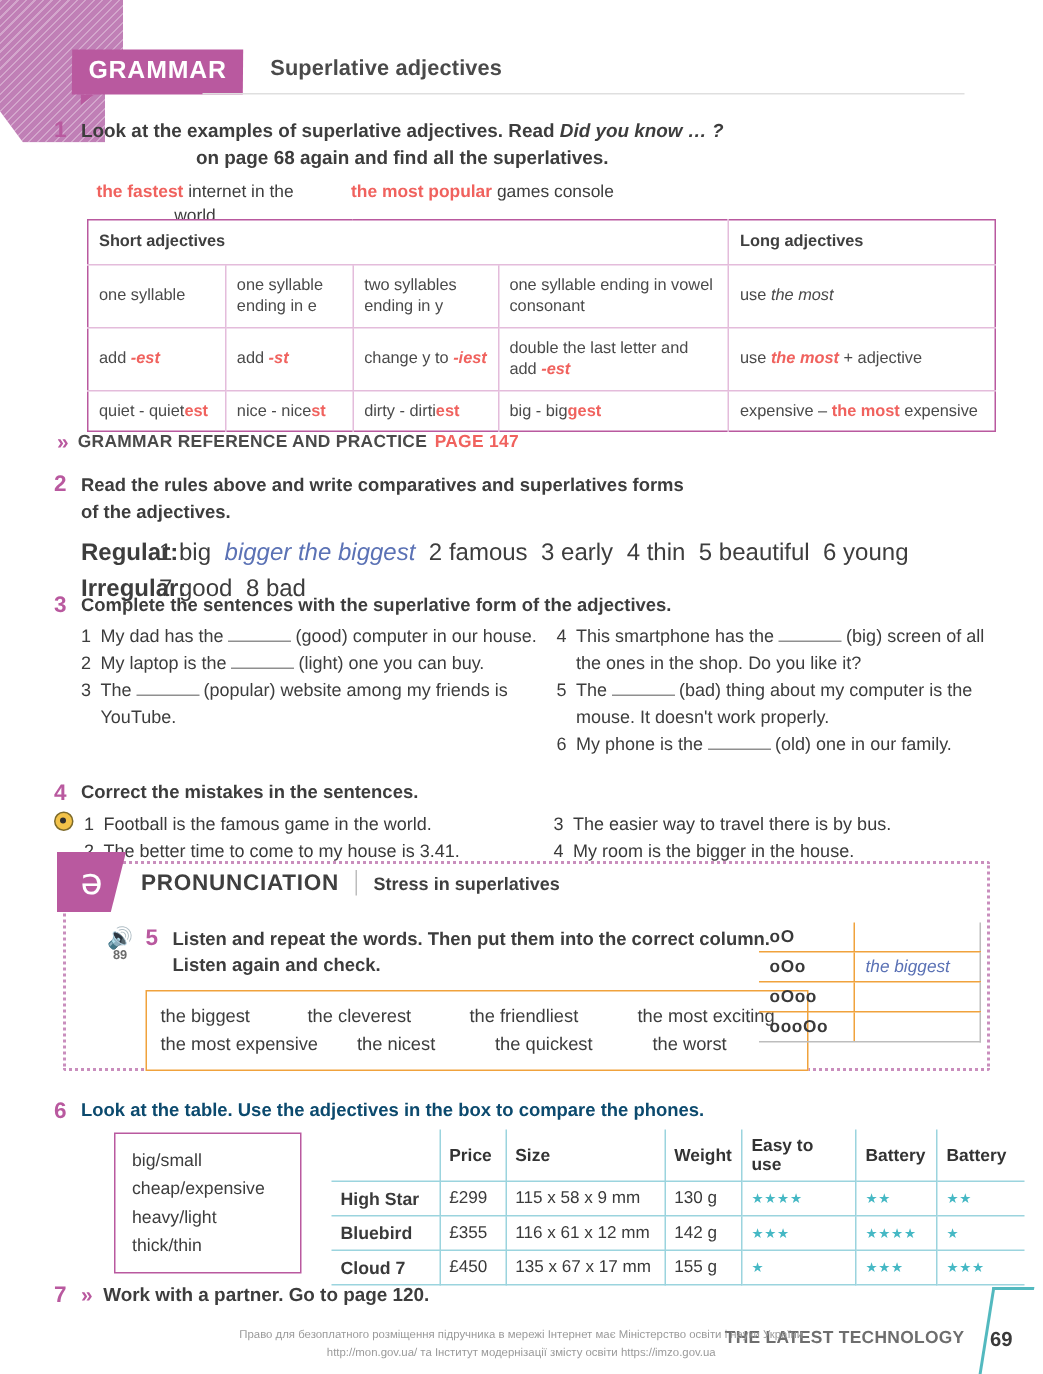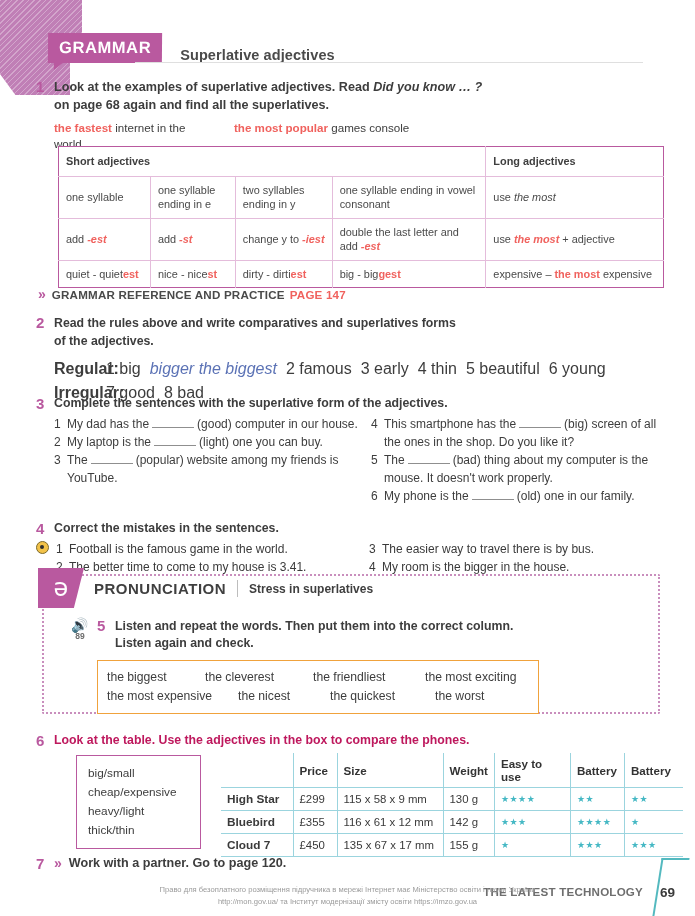--- a/index.html
+++ b/index.html
@@ -44,21 +44,21 @@
   .exnum{
     color:#b9599f; font-weight:bold; font-size:15px; line-height:1;
     width:18px; flex:0 0 18px; text-align:left;
   }
   .row { display:flex; }
   .pink { color:#f0625e; }
   .ital { font-style: italic; }
 
   
   #grammar-header{
-    position:absolute; left:48px; top:33px; display:flex; align-items:flex-end;
+    position:absolute; left:48px; top:33px; display:flex; align-items:flex-start;
   }
   #grammar-badge{
     position:relative; background:#b9599f; color:#fff;
     font-weight:bold; font-size:16.5px; letter-spacing:.6px;
     padding:5px 11px 6px 11px; font-family:"Liberation Sans",sans-serif;
     transform: skewX(-0.5deg);
   }
   #grammar-badge::after{
     content:""; position:absolute; left:6px; bottom:-7px;
     border-left:9px solid #b9599f; border-bottom:7px solid transparent;
@@ -66,21 +66,21 @@
   #grammar-subtitle{
     font-size:14.5px; font-weight:bold; color:#4a4a4a; margin-left:18px; margin-top:5px;
     letter-spacing:.1px;
   }
   #grammar-rule{
     position:absolute; left:135px; top:62px; width:508px; height:1px; background:#dfdfdf;
   }
 
   
   #ex1{ position:absolute; left:36px; top:79px; width:620px; }
-  #ex1 .body{ font-size:12.6px; font-weight:bold; color:#3d3d3d; line-height:1.42; }
+  #ex1 .body{ font-size:12.6px; font-weight:bold; color:#3d3d3d; line-height:1.42;text-align:center; }
   #ex1-examples{ margin-top:5px; font-size:11.6px; font-weight:normal; display:flex; }
   #ex1-examples .ex-b{ width:152px; }
 
   
   #grammar-table{
     position:absolute; left:58px; top:146px; width:606px;
     border:1.4px solid #b9599f; border-collapse:collapse; background:#fff;
     font-size:10.9px; color:#4a4a4a;
   }
   #grammar-table td{
@@ -176,21 +176,21 @@
   }
   #stress-table td.ex{
     border-left:1px solid #f0a23c; border-right:1px solid #bdbdbd;
     font-weight:normal; font-style:italic; color:#5b72b5; letter-spacing:0;
     width:84px; font-size:11.5px;
   }
   #stress-table tr:last-child td{ border-bottom:1px solid #bdbdbd; }
 
   
   #ex6{ position:absolute; left:36px; top:733px; width:640px; }
-  #ex6 .body{ font-size:12.3px; font-weight:bold; color:#be185d; }
+  #ex6 .body{ font-size:12.3px; font-weight:bold; color:#0c4a6e; }
   #adj-box{
     position:absolute; left:40px; top:22px; width:125px;
     border:1.6px solid #b9599f; background:#fff; padding:8px 11px;
     font-size:11.8px; line-height:1.62; color:#3d3d3d;
   }
   #phone-table{
     position:absolute; left:185px; top:20px; width:462px;
     border-collapse:collapse; font-size:11.4px; color:#3a3a3a;
   }
   #phone-table td, #phone-table th{
@@ -408,20 +408,40 @@
         <span class="w">the most exciting</span>
       </div>
       <div class="wrow">
         <span class="w" style="width:131px">the most expensive</span>
         <span class="w" style="width:92px">the nicest</span>
         <span class="w" style="width:105px">the quickest</span>
         <span class="w">the worst</span>
       </div>
     </div>
 
+    <table id="stress-table">
+      <tbody>
+          <tr>
+        <td>oO</td>
+        <td class="ex"></td>
+      </tr>
+      <tr>
+        <td>oOo</td>
+        <td class="ex">the biggest</td>
+      </tr>
+      <tr>
+        <td>oOoo</td>
+        <td class="ex"></td>
+      </tr>
+      <tr>
+        <td>oooOo</td>
+        <td class="ex"></td>
+      </tr>
+    </tbody>
+      </table>
   </div>
 
   <div id="ex6">
     <div class="row">
       <div class="exnum">6</div>
       <div class="body">Look at the table. Use the adjectives in the box to compare the phones.</div>
     </div>
 
     <div id="adj-box">
       <div>big/small</div>

